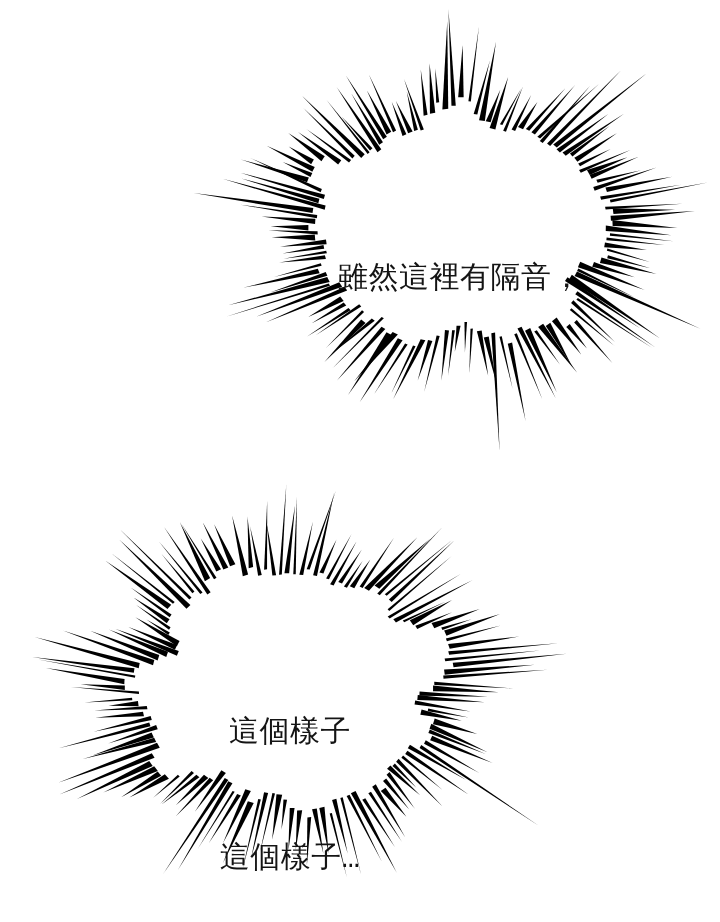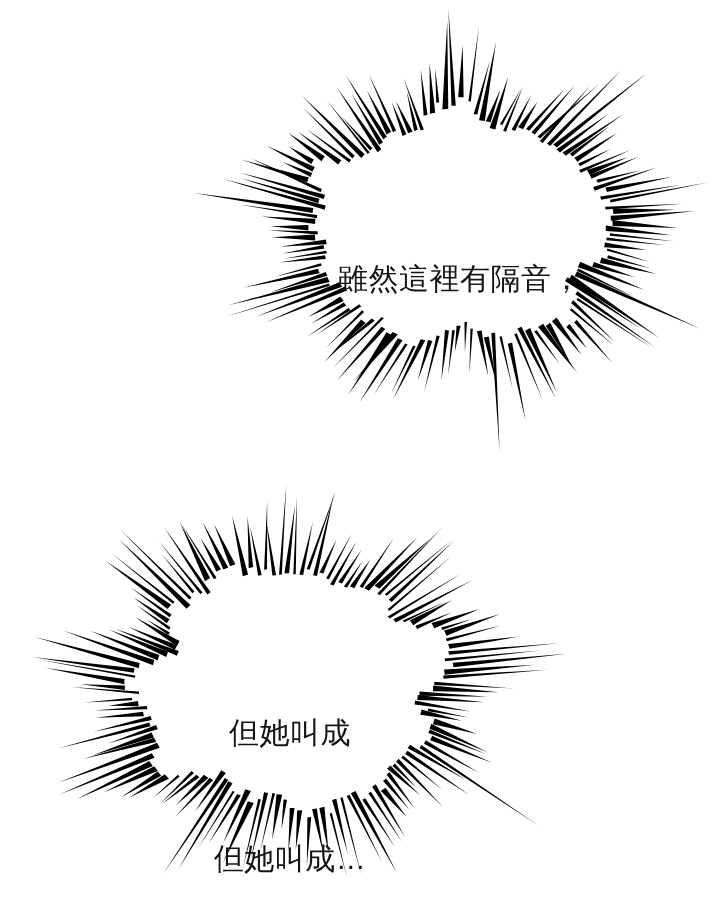--- a/index.html
+++ b/index.html
@@ -6,21 +6,21 @@
     margin: 0;
     padding: 0;
     background: #ffffff;
   }
   #panel {
     position: relative;
     width: 720px;
     height: 922px;
     background: #ffffff;
     overflow: hidden;
-    font-family: Liberation Sans, sans-serif;
+    font-family: Liberation Mono, monospace;
   }
   .bubble {
     position: absolute;
   }
   .bubble svg {
     display: block;
     width: 100%;
     height: 100%;
     overflow: visible;
   }
@@ -341,18 +341,18 @@
           <path d="M419.72 170.78 L489.42 158.56 L418.10 165.95Z"></path>
           <path d="M419.16 176.68 L528.40 165.17 L418.22 173.37Z"></path>
           <path d="M415.26 183.34 L509.71 172.50 L414.61 180.59Z"></path>
           <path d="M423.55 189.37 L536.76 175.65 L422.74 184.84Z"></path>
           <path d="M414.76 196.86 L504.94 186.74 L414.05 191.48Z"></path>
           <path d="M413.52 200.71 L517.52 191.81 L413.22 197.38Z"></path>
           <path d="M404.37 207.10 L483.08 210.42 L404.23 203.71Z"></path>
         </g>
     </svg>
     <div class="bubble-text" id="bubble-2-text">
-      <span class="line">但她叫成</span>
-      <span class="line">但她叫成…</span>
+      <span class="line">這個樣子</span>
+      <span class="line">這個樣子…</span>
     </div>
   </div>
 
 </div>
 
 </body></html>

